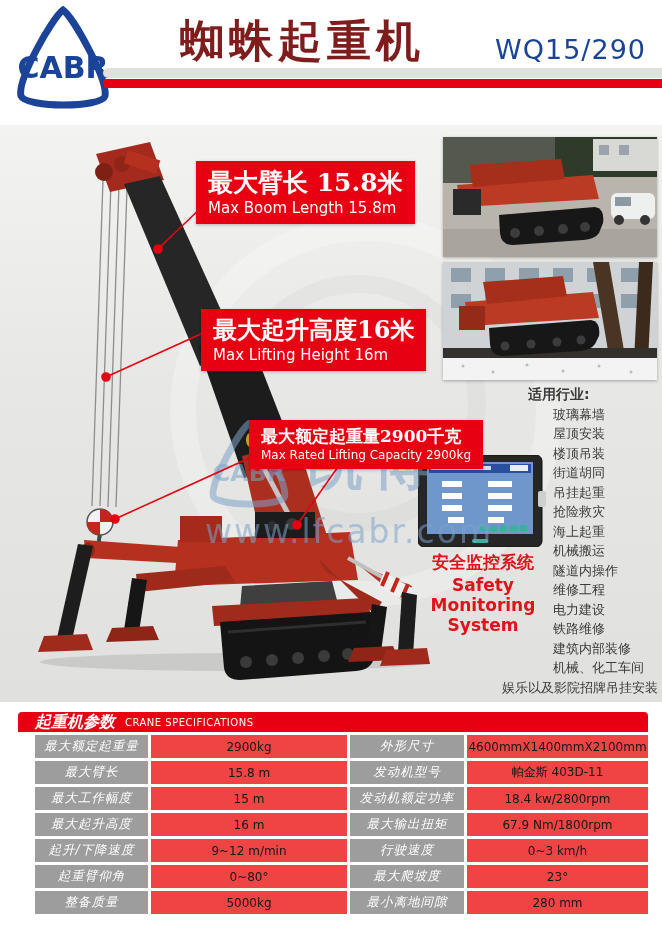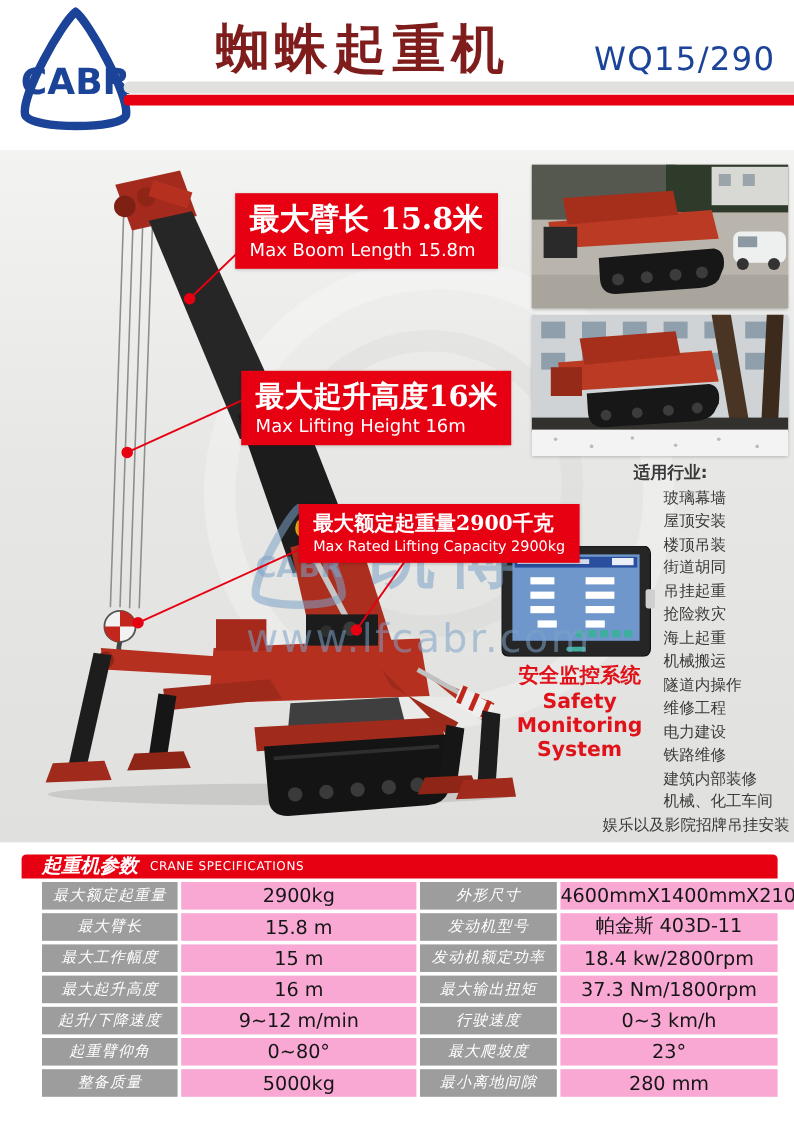--- a/index.html
+++ b/index.html
@@ -61,21 +61,21 @@
   .spec{position:absolute;left:18px;top:712px;width:630px;}
   .spec-head{height:20px;background:#e60012;border-radius:4px 4px 0 0;color:#fff;
         display:flex;align-items:center;padding-left:17px;gap:10px;}
   .spec-head .cn{font-family:"DejaVu Serif","Liberation Serif",serif;font-style:italic;font-weight:bold;font-size:16px;}
   .spec-head .en{font-size:10px;letter-spacing:.5px;}
   .spec-rows{margin-top:3px;}
   .spec-row{display:grid;grid-template-columns:113px 196px 114px 1fr;gap:3px;margin-bottom:3px;margin-left:17px;}
   .spec-row > div{height:23px;display:flex;align-items:center;justify-content:center;}
   .cell-label{background:#9d9d9d;color:#fff;font-family:"DejaVu Serif","Liberation Serif",serif;
         font-style:italic;font-size:12.5px;letter-spacing:1px;white-space:nowrap;}
-  .cell-value{background:#f9a8d4;color:#161616;font-size:16px;white-space:nowrap;}
+  .cell-value{background:#ef4444;color:#161616;font-size:12px;white-space:nowrap;}
 </style>
 </head>
 <body>
 
 <div class="page">
 
   <svg class="logo" viewBox="0 0 102 106">
     <path d="M51 4 C 62 12 96 74 93 90 C 90 102 14 102 9 90 C 5 74 40 12 51 4 Z" fill="#ffffff" stroke="#1b4398" stroke-width="7"></path>
     <text x="51" y="72" text-anchor="middle" font-size="30" font-weight="bold" fill="#1b4398" font-family="DejaVu Sans, sans-serif">CABR</text>
   </svg>
@@ -332,21 +332,21 @@
         <div class="spec-row">
     <div class="cell-label">最大工作幅度</div>
     <div class="cell-value">15 m</div>
     <div class="cell-label">发动机额定功率</div>
     <div class="cell-value">18.4 kw/2800rpm</div>
   </div>
         <div class="spec-row">
     <div class="cell-label">最大起升高度</div>
     <div class="cell-value">16 m</div>
     <div class="cell-label">最大输出扭矩</div>
-    <div class="cell-value">37.3 Nm/1800rpm</div>
+    <div class="cell-value">67.9 Nm/1800rpm</div>
   </div>
         <div class="spec-row">
     <div class="cell-label">起升/下降速度</div>
     <div class="cell-value">9~12 m/min</div>
     <div class="cell-label">行驶速度</div>
     <div class="cell-value">0~3 km/h</div>
   </div>
         <div class="spec-row">
     <div class="cell-label">起重臂仰角</div>
     <div class="cell-value">0~80°</div>

